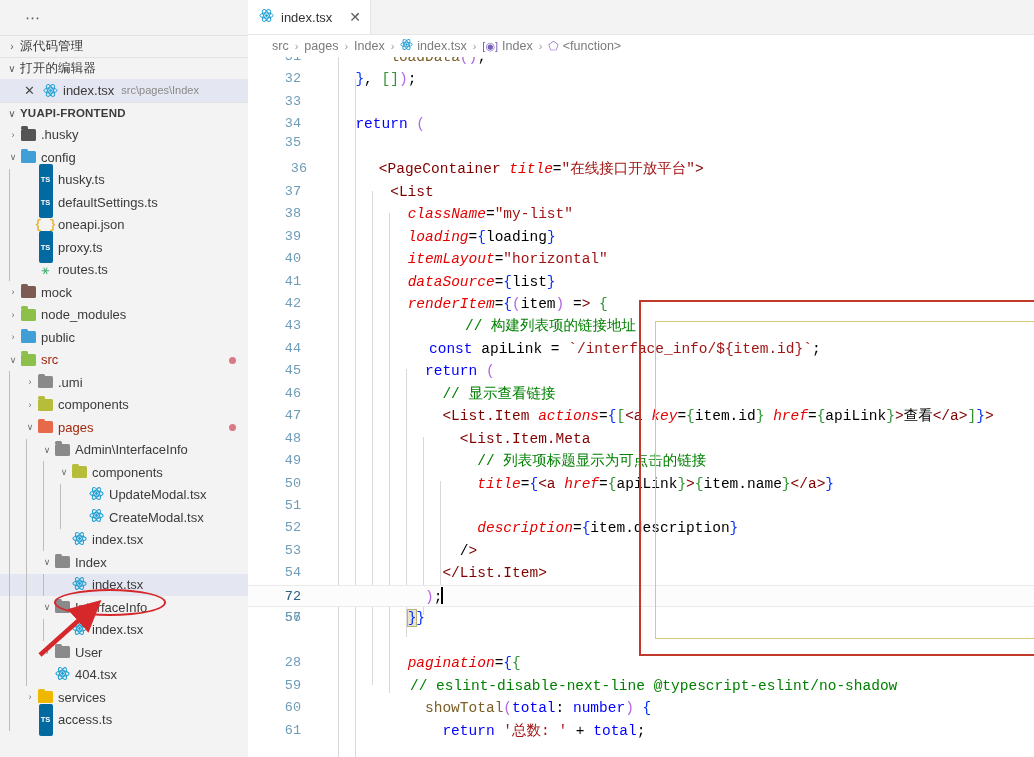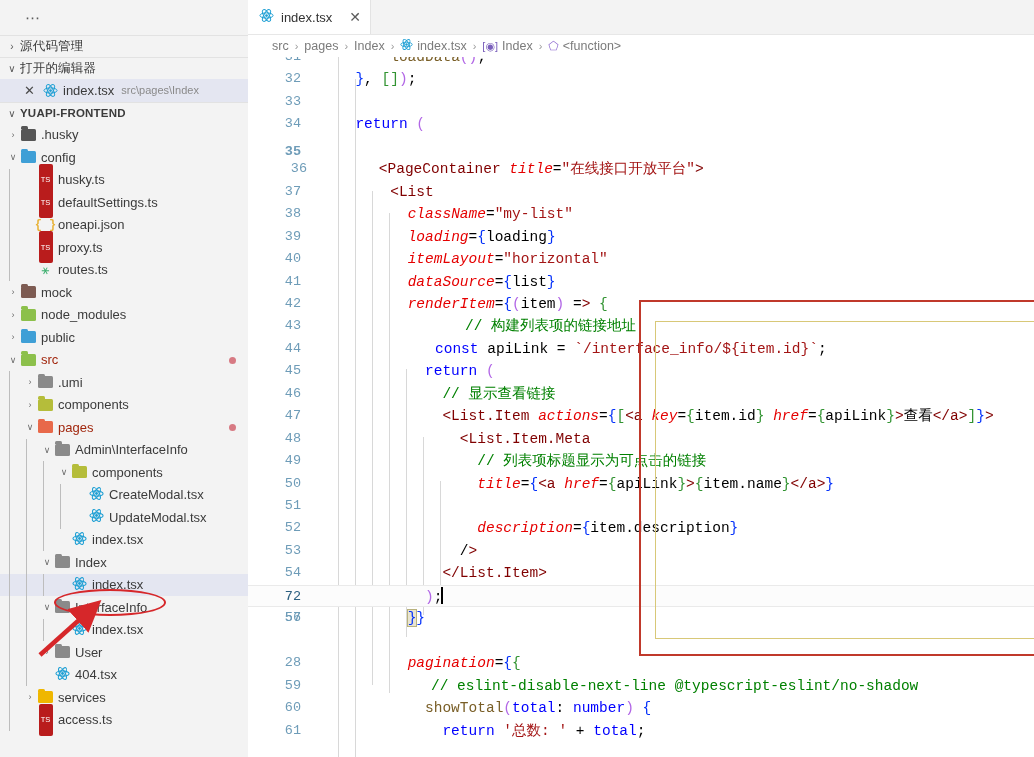--- a/index.html
+++ b/index.html
@@ -110,22 +110,22 @@
   .folder.gray { background:#8a8a8a; }
   .folder.dark { background:#555; }
   .folder.brown { background:#7d5b52; }
   .folder.green { background:#8cc04b; }
   .folder.blue { background:#3f9fd6; }
   .folder.red { background:#e8694a; }
   .folder.yellow { background:#efb700; }
   .folder.olive { background:#b5bd3a; }
 
   .ts-badge {
-    width: 14px; height: 32px; background: #b91c1c; border-radius: 2px;
-    color: #fff; font-size: 7.5px; font-weight: normal;
+    width: 14px; height: 32px; background: #0369a1; border-radius: 2px;
+    color: #fff; font-size: 7.5px; font-weight: bold;
     display:flex; align-items:center; justify-content:center;
     font-family: "Liberation Sans", sans-serif;
   }
   .json-badge {
     color: #e8b339; font-size: 12px; font-weight: bold;
     font-family: "Liberation Mono", monospace;
   }
   .routes-badge { color: #3caf6e; font-size: 13px; }
 
   
@@ -408,39 +408,39 @@
           <span class="ico">
             <span><svg width="15" height="15" viewBox="0 0 24 24">
                 <g fill="none" stroke="#1d9fd4" stroke-width="1.7">
                   <ellipse cx="12" cy="12" rx="10.5" ry="4.2"></ellipse>
                   <ellipse cx="12" cy="12" rx="10.5" ry="4.2" transform="rotate(60 12 12)"></ellipse>
                   <ellipse cx="12" cy="12" rx="10.5" ry="4.2" transform="rotate(120 12 12)"></ellipse>
                 </g>
                 <circle cx="12" cy="12" r="2.3" fill="#1d9fd4"></circle>
               </svg></span>
           </span>
-          <span class="lbl">CreateModal.tsx</span>
+          <span class="lbl">UpdateModal.tsx</span>
         </div>
         <div class="row" style="padding-left: 74px;">
           <span class="indent-guide" style="left:9px"></span>
           <span class="indent-guide" style="left:26px"></span>
           <span class="indent-guide" style="left:43px"></span>
           <span class="indent-guide" style="left:60px"></span>
           <span class="twisty"></span>
           <span class="ico">
             <span><svg width="15" height="15" viewBox="0 0 24 24">
                 <g fill="none" stroke="#1d9fd4" stroke-width="1.7">
                   <ellipse cx="12" cy="12" rx="10.5" ry="4.2"></ellipse>
                   <ellipse cx="12" cy="12" rx="10.5" ry="4.2" transform="rotate(60 12 12)"></ellipse>
                   <ellipse cx="12" cy="12" rx="10.5" ry="4.2" transform="rotate(120 12 12)"></ellipse>
                 </g>
                 <circle cx="12" cy="12" r="2.3" fill="#1d9fd4"></circle>
               </svg></span>
           </span>
-          <span class="lbl">UpdateModal.tsx</span>
+          <span class="lbl">CreateModal.tsx</span>
         </div>
         <div class="row" style="padding-left: 57px;">
           <span class="indent-guide" style="left:9px"></span>
           <span class="indent-guide" style="left:26px"></span>
           <span class="indent-guide" style="left:43px"></span>
           <span class="twisty"></span>
           <span class="ico">
             <span><svg width="15" height="15" viewBox="0 0 24 24">
                 <g fill="none" stroke="#1d9fd4" stroke-width="1.7">
                   <ellipse cx="12" cy="12" rx="10.5" ry="4.2"></ellipse>
@@ -620,45 +620,45 @@
       <div class="cguide" style="left:124px;top:134px;bottom:72px"></div>
       <div class="cguide" style="left:141px;top:156px;height:480px"></div>
       <div class="cguide" style="left:158px;top:312px;height:268px"></div>
       <div class="cguide" style="left:175px;top:380px;height:178px"></div>
       <div class="cguide" style="left:192px;top:424px;height:112px"></div>
       <div id="lines">
           <div class="coderow" style="position: absolute; left: 0px; right: 0px; top: -11px;"><span class="lnum">31</span><span class="ctext" style="left: 90px;">      <span class="t-fn">loadData</span><span class="t-paren-p">(</span><span class="t-paren-p">)</span>;</span></div>
           <div class="coderow" style="position: absolute; left: 0px; right: 0px; top: 11.45px;"><span class="lnum">32</span><span class="ctext" style="left: 90px;">  <span class="t-brace1">}</span>, <span class="t-brace2">[</span><span class="t-brace2">]</span><span class="t-paren-p">)</span>;</span></div>
           <div class="coderow" style="position: absolute; left: 0px; right: 0px; top: 33.9px;"><span class="lnum">33</span><span class="ctext" style="left: 90px;"></span></div>
           <div class="coderow" style="position: absolute; left: 0px; right: 0px; top: 56.35px;"><span class="lnum">34</span><span class="ctext" style="left: 90px;">  <span class="t-kw">return</span> <span class="t-paren-p">(</span></span></div>
-          <div class="coderow" style="position: absolute; left: 0px; right: 0px; top: 84px; font-weight: bold;"><span class="lnum">35</span><span class="ctext" style="left: 90px;"></span></div>
+          <div class="coderow" style="position: absolute; left: 0px; right: 0px; top: 75px;"><span class="lnum">35</span><span class="ctext" style="left: 90px;"></span></div>
           <div class="coderow" style="position: absolute; left: 6px; right: 0px; top: 101.25px;"><span class="lnum">36</span><span class="ctext" style="left: 90px;">    <span class="t-tag">&lt;PageContainer</span> <span class="t-attr">title</span>=<span class="t-str">"在线接口开放平台"</span><span class="t-tag">&gt;</span></span></div>
           <div class="coderow" style="position: absolute; left: 0px; right: 0px; top: 123.7px;"><span class="lnum">37</span><span class="ctext" style="left: 90px;">      <span class="t-tag">&lt;List</span></span></div>
           <div class="coderow" style="position: absolute; left: 0px; right: 0px; top: 146.15px;"><span class="lnum">38</span><span class="ctext" style="left: 90px;">        <span class="t-attr">className</span>=<span class="t-str">"my-list"</span></span></div>
           <div class="coderow" style="position: absolute; left: 0px; right: 0px; top: 168.6px;"><span class="lnum">39</span><span class="ctext" style="left: 90px;">        <span class="t-attr">loading</span>=<span class="t-brace1">{</span><span class="t-plain">loading</span><span class="t-brace1">}</span></span></div>
           <div class="coderow" style="position: absolute; left: 0px; right: 0px; top: 191.05px;"><span class="lnum">40</span><span class="ctext" style="left: 90px;">        <span class="t-attr">itemLayout</span>=<span class="t-str">"horizontal"</span></span></div>
           <div class="coderow" style="position: absolute; left: 0px; right: 0px; top: 213.5px;"><span class="lnum">41</span><span class="ctext" style="left: 90px;">        <span class="t-attr">dataSource</span>=<span class="t-brace1">{</span><span class="t-plain">list</span><span class="t-brace1">}</span></span></div>
           <div class="coderow" style="position: absolute; left: 0px; right: 0px; top: 235.95px;"><span class="lnum">42</span><span class="ctext" style="left: 90px;">        <span class="t-attr">renderItem</span>=<span class="t-brace1">{</span><span class="t-paren-p">(</span><span class="t-plain">item</span><span class="t-paren-p">)</span> =<span class="t-tag">&gt;</span> <span class="t-brace2">{</span></span></div>
           <div class="coderow" style="position: absolute; left: 0px; right: 0px; top: 258.4px;"><span class="lnum">43</span><span class="ctext" style="left: 90px; padding-left: 40px;">          <span class="t-com">// 构建列表项的链接地址</span></span></div>
-          <div class="coderow" style="position: absolute; left: 0px; right: 0px; top: 280.85px;"><span class="lnum">44</span><span class="ctext" style="left: 100px;">          <span class="t-kw">const</span> <span class="t-plain">apiLink</span> = <span class="t-str">`/interface_info/${item.id}`</span>;</span></div>
+          <div class="coderow" style="position: absolute; left: 0px; right: 0px; top: 280.85px;"><span class="lnum">44</span><span class="ctext" style="left: 94px;">          <span class="t-kw">const</span> <span class="t-plain">apiLink</span> = <span class="t-str">`/interface_info/${item.id}`</span>;</span></div>
           <div class="coderow" style="position: absolute; left: 0px; right: 0px; top: 303.3px;"><span class="lnum">45</span><span class="ctext" style="left: 90px;">          <span class="t-kw">return</span> <span class="t-paren-p">(</span></span></div>
           <div class="coderow" style="position: absolute; left: 0px; right: 0px; top: 325.75px;"><span class="lnum">46</span><span class="ctext" style="left: 90px;">            <span class="t-com">// 显示查看链接</span></span></div>
           <div class="coderow" style="position: absolute; left: 0px; right: 0px; top: 348.2px;"><span class="lnum">47</span><span class="ctext" style="left: 90px;">            <span class="t-tag">&lt;List.Item</span> <span class="t-attr">actions</span>=<span class="t-brace1">{</span><span class="t-brace2">[</span><span class="t-tag">&lt;a</span> <span class="t-attr">key</span>=<span class="t-brace2">{</span><span class="t-plain">item.id</span><span class="t-brace2">}</span> <span class="t-attr">href</span>=<span class="t-brace2">{</span><span class="t-plain">apiLink</span><span class="t-brace2">}</span><span class="t-tag">&gt;</span><span class="t-cn">查</span><span class="t-cn">看</span><span class="t-tag">&lt;/a</span><span class="t-tag">&gt;</span><span class="t-brace2">]</span><span class="t-brace1">}</span><span class="t-tag">&gt;</span></span></div>
           <div class="coderow" style="position: absolute; left: 0px; right: 0px; top: 370.65px;"><span class="lnum">48</span><span class="ctext" style="left: 90px;">              <span class="t-tag">&lt;List.Item.Meta</span></span></div>
           <div class="coderow" style="position: absolute; left: 0px; right: 0px; top: 393.1px;"><span class="lnum">49</span><span class="ctext" style="left: 90px;">                <span class="t-com">// 列表项标题显示为可点击的链接</span></span></div>
           <div class="coderow" style="position: absolute; left: 0px; right: 0px; top: 415.55px;"><span class="lnum">50</span><span class="ctext" style="left: 90px;">                <span class="t-attr">title</span>=<span class="t-brace1">{</span><span class="t-tag">&lt;a</span> <span class="t-attr">href</span>=<span class="t-brace2">{</span><span class="t-plain">apiLink</span><span class="t-brace2">}</span><span class="t-tag">&gt;</span><span class="t-brace2">{</span><span class="t-plain">item.name</span><span class="t-brace2">}</span><span class="t-tag">&lt;/a</span><span class="t-tag">&gt;</span><span class="t-brace1">}</span></span></div>
           <div class="coderow" style="position: absolute; left: 0px; right: 0px; top: 438px;"><span class="lnum">51</span></div>
           <div class="coderow" style="position: absolute; left: 0px; right: 0px; top: 460.45px;"><span class="lnum">52</span><span class="ctext" style="left: 90px;">                <span class="t-attr">description</span>=<span class="t-brace1">{</span><span class="t-plain">item.description</span><span class="t-brace1">}</span></span></div>
           <div class="coderow" style="position: absolute; left: 0px; right: 0px; top: 482.9px;"><span class="lnum">53</span><span class="ctext" style="left: 90px;">              /<span class="t-tag">&gt;</span></span></div>
           <div class="coderow" style="position: absolute; left: 0px; right: 0px; top: 505.35px;"><span class="lnum">54</span><span class="ctext" style="left: 90px;">            <span class="t-tag">&lt;/List.Item</span><span class="t-tag">&gt;</span></span></div>
           <div class="coderow active" style="position: absolute; left: 0px; right: 0px; top: 527.8px;"><span class="lnum">72</span><span class="ctext" style="left: 90px;">          <span class="t-paren-p">)</span>;<span class="cursor"></span></span></div>
           <div class="coderow" style="position: absolute; left: 0px; right: 0px; top: 550.25px;"><span class="lnum">56</span><span class="ctext" style="left: 90px;">        <span class="t-brace1 bracket-hl">}</span><span class="t-brace1">}</span></span></div>
           <div class="coderow" style="position: absolute; left: 0px; right: 0px; top: 550px;"><span class="lnum">57</span><span class="ctext" style="left: 90px;"></span></div>
           <div class="coderow" style="position: absolute; left: 0px; right: 0px; top: 595.15px;"><span class="lnum">28</span><span class="ctext" style="left: 90px;">        <span class="t-attr">pagination</span>=<span class="t-brace1">{</span><span class="t-brace2">{</span></span></div>
-          <div class="coderow" style="position: absolute; left: 0px; right: 0px; top: 617.6px;"><span class="lnum">59</span><span class="ctext" style="left: 96px;">          <span class="t-com">// eslint-disable-next-line @typescript-eslint/no-shadow</span></span></div>
+          <div class="coderow" style="position: absolute; left: 0px; right: 0px; top: 617.6px;"><span class="lnum">59</span><span class="ctext" style="left: 75px;">          <span class="t-com">// eslint-disable-next-line @typescript-eslint/no-shadow</span></span></div>
           <div class="coderow" style="position: absolute; left: 0px; right: 0px; top: 640.05px;"><span class="lnum">60</span><span class="ctext" style="left: 90px;">          <span class="t-fn">showTotal</span><span class="t-paren-p">(</span><span class="t-kw">total</span>: <span class="t-kw">number</span><span class="t-paren-p">)</span> <span class="t-brace1">{</span></span></div>
           <div class="coderow" style="position: absolute; left: 0px; right: 0px; top: 662.5px;"><span class="lnum">61</span><span class="ctext" style="left: 90px;">            <span class="t-kw">return</span> <span class="t-str">'总数: '</span> + <span class="t-kw">total</span>;</span></div>
         </div>
     </div>
 
     <div id="anno-rect"></div>
     <div id="anno-inner"></div>
   </div>
 </div>
 

